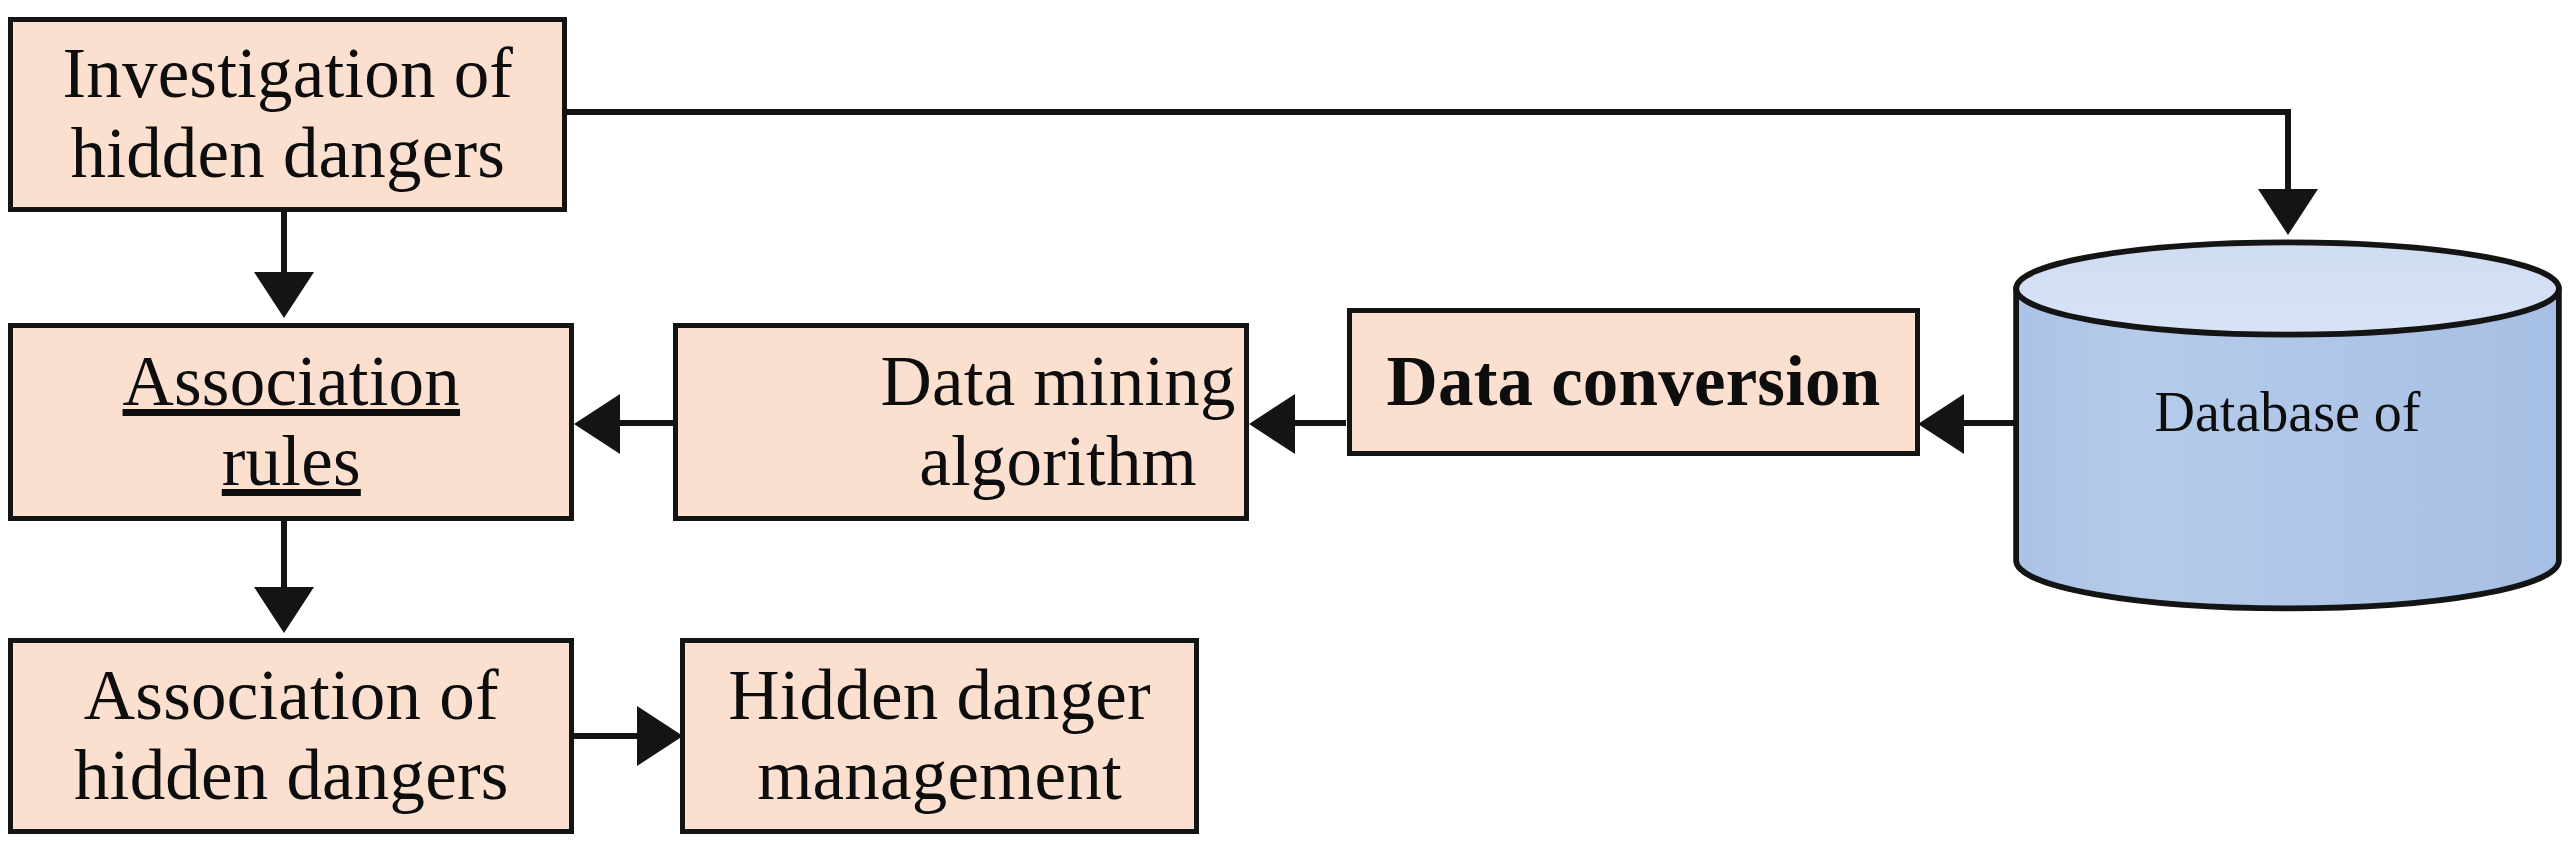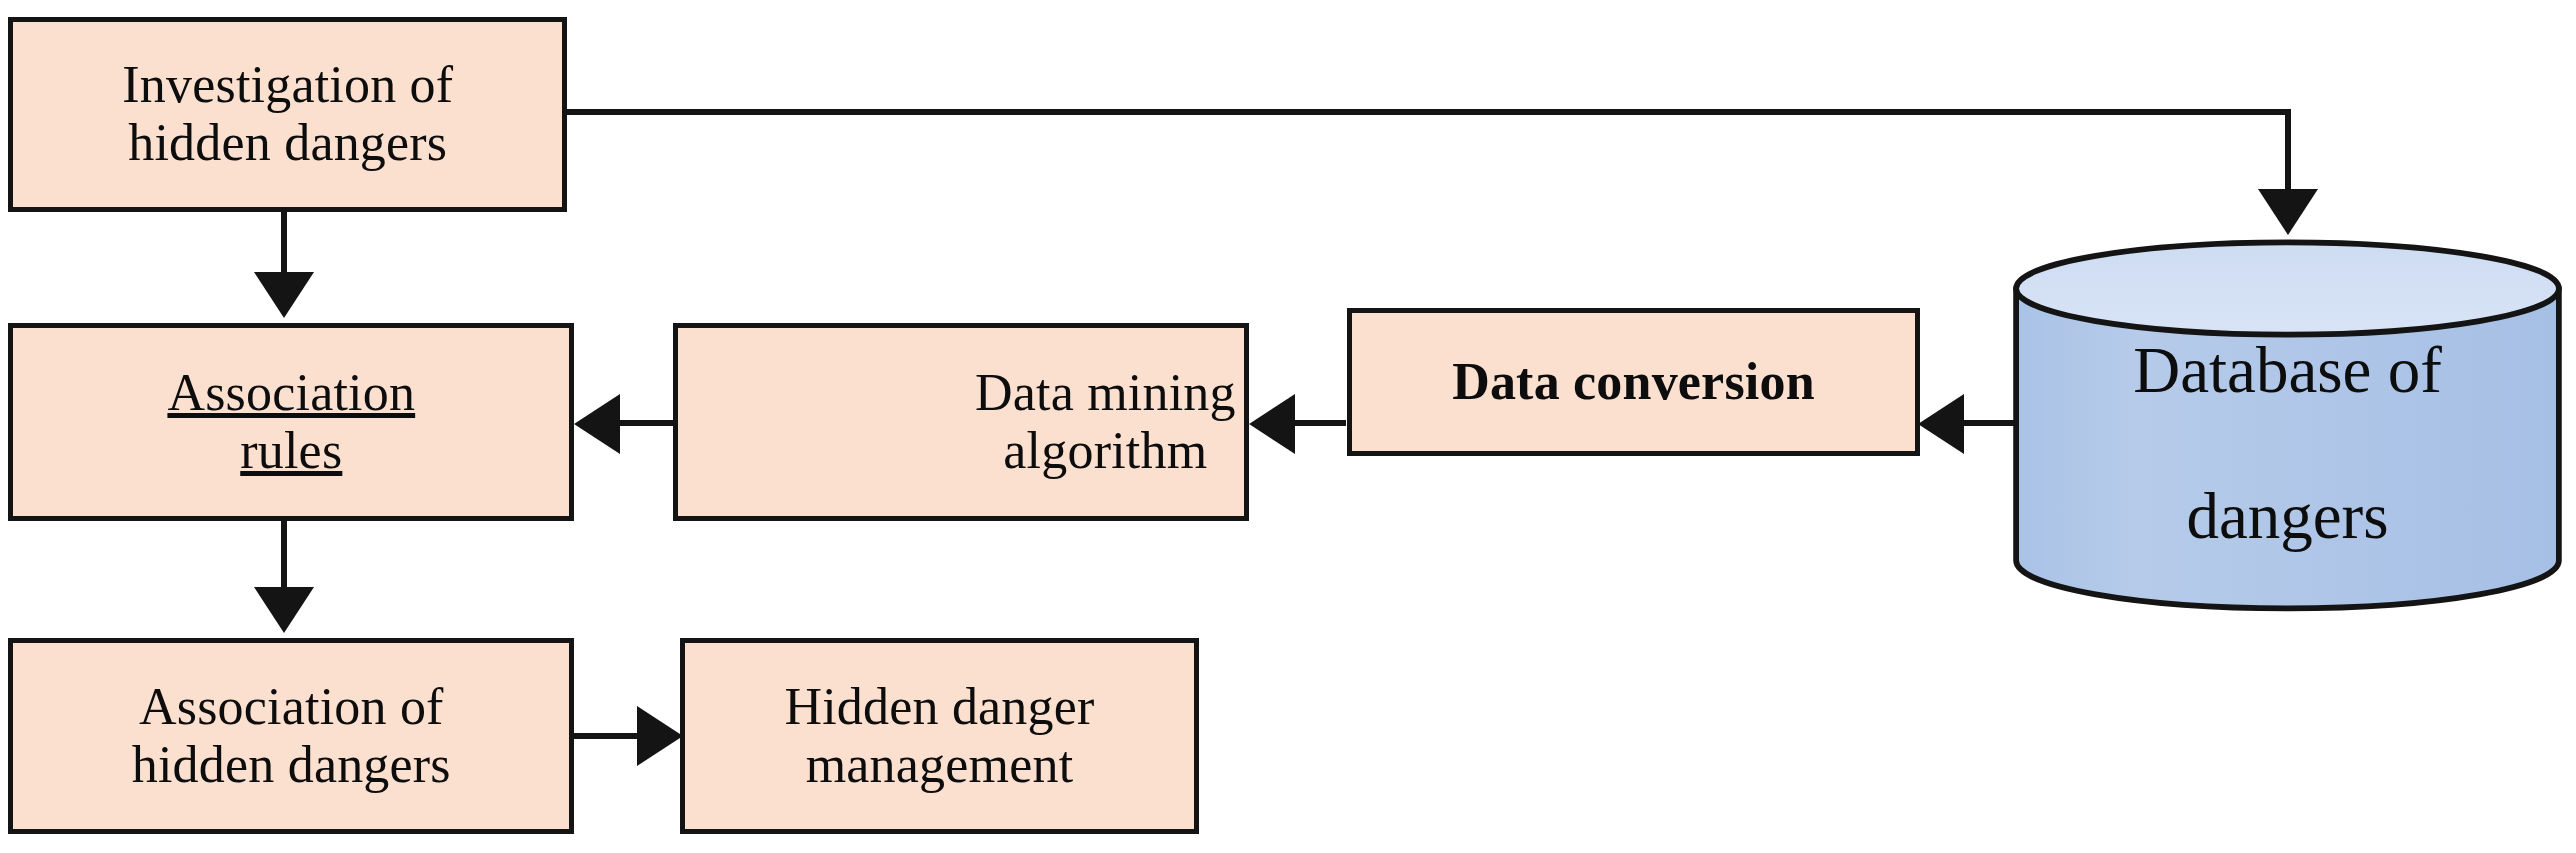--- a/index.html
+++ b/index.html
@@ -25,21 +25,21 @@
     justify-content: center;
     text-align: center;
     color: #0d0d0d;
     line-height: 1.12;
   }
   .proc {
     background: #fbe0d0;
     border: 5.8px solid #141414;
   }
   .proc .label {
-    font-size: 52px;
+    font-size: 71px;
     letter-spacing: 0.2px;
     padding: 0 8.3px;
   }
   
   .db {
     position: absolute;
     box-sizing: border-box;
   }
   .db svg {
     position: absolute;
@@ -51,22 +51,21 @@
   }
   .db .label {
     position: absolute;
     left: 0;
     right: 0;
     top: 0;
     bottom: 0;
     display: flex;
     align-items: center;
     justify-content: center;
-    text-align: center;
-    font-size: 65px;
+    font-size: 56px;
     line-height: 1.12;
     color: #0d0d0d;
     padding-top: 38px;
     padding-left: 11.6px;
     padding-right: 11.6px;
     box-sizing: border-box;
   }
   
   .conn {
     position: absolute;
@@ -165,21 +164,20 @@
       </defs>
 
       <path d="M5,60 L5,390 A329,58 0 0 0 663,390 L663,60 Z" fill="url(#bodyGrad)" stroke="#141414" stroke-width="7" stroke-linejoin="round"></path>
 
       <ellipse cx="334" cy="60" rx="329" ry="56" fill="url(#topGrad)" stroke="#141414" stroke-width="7"></ellipse>
     </svg>
     <div class="label">
       <span>
         <span>Database of</span><br>
         <br>
-        <span>dangers</span>
       </span>
     </div>
   </div>
 
   <div class="node proc" style="left:8.3px; top:638px; width:566px; height:196px;text-align:center;">
     <div class="label">
       <span>Association of</span><br>
       <span>hidden dangers</span>
     </div>
   </div>

